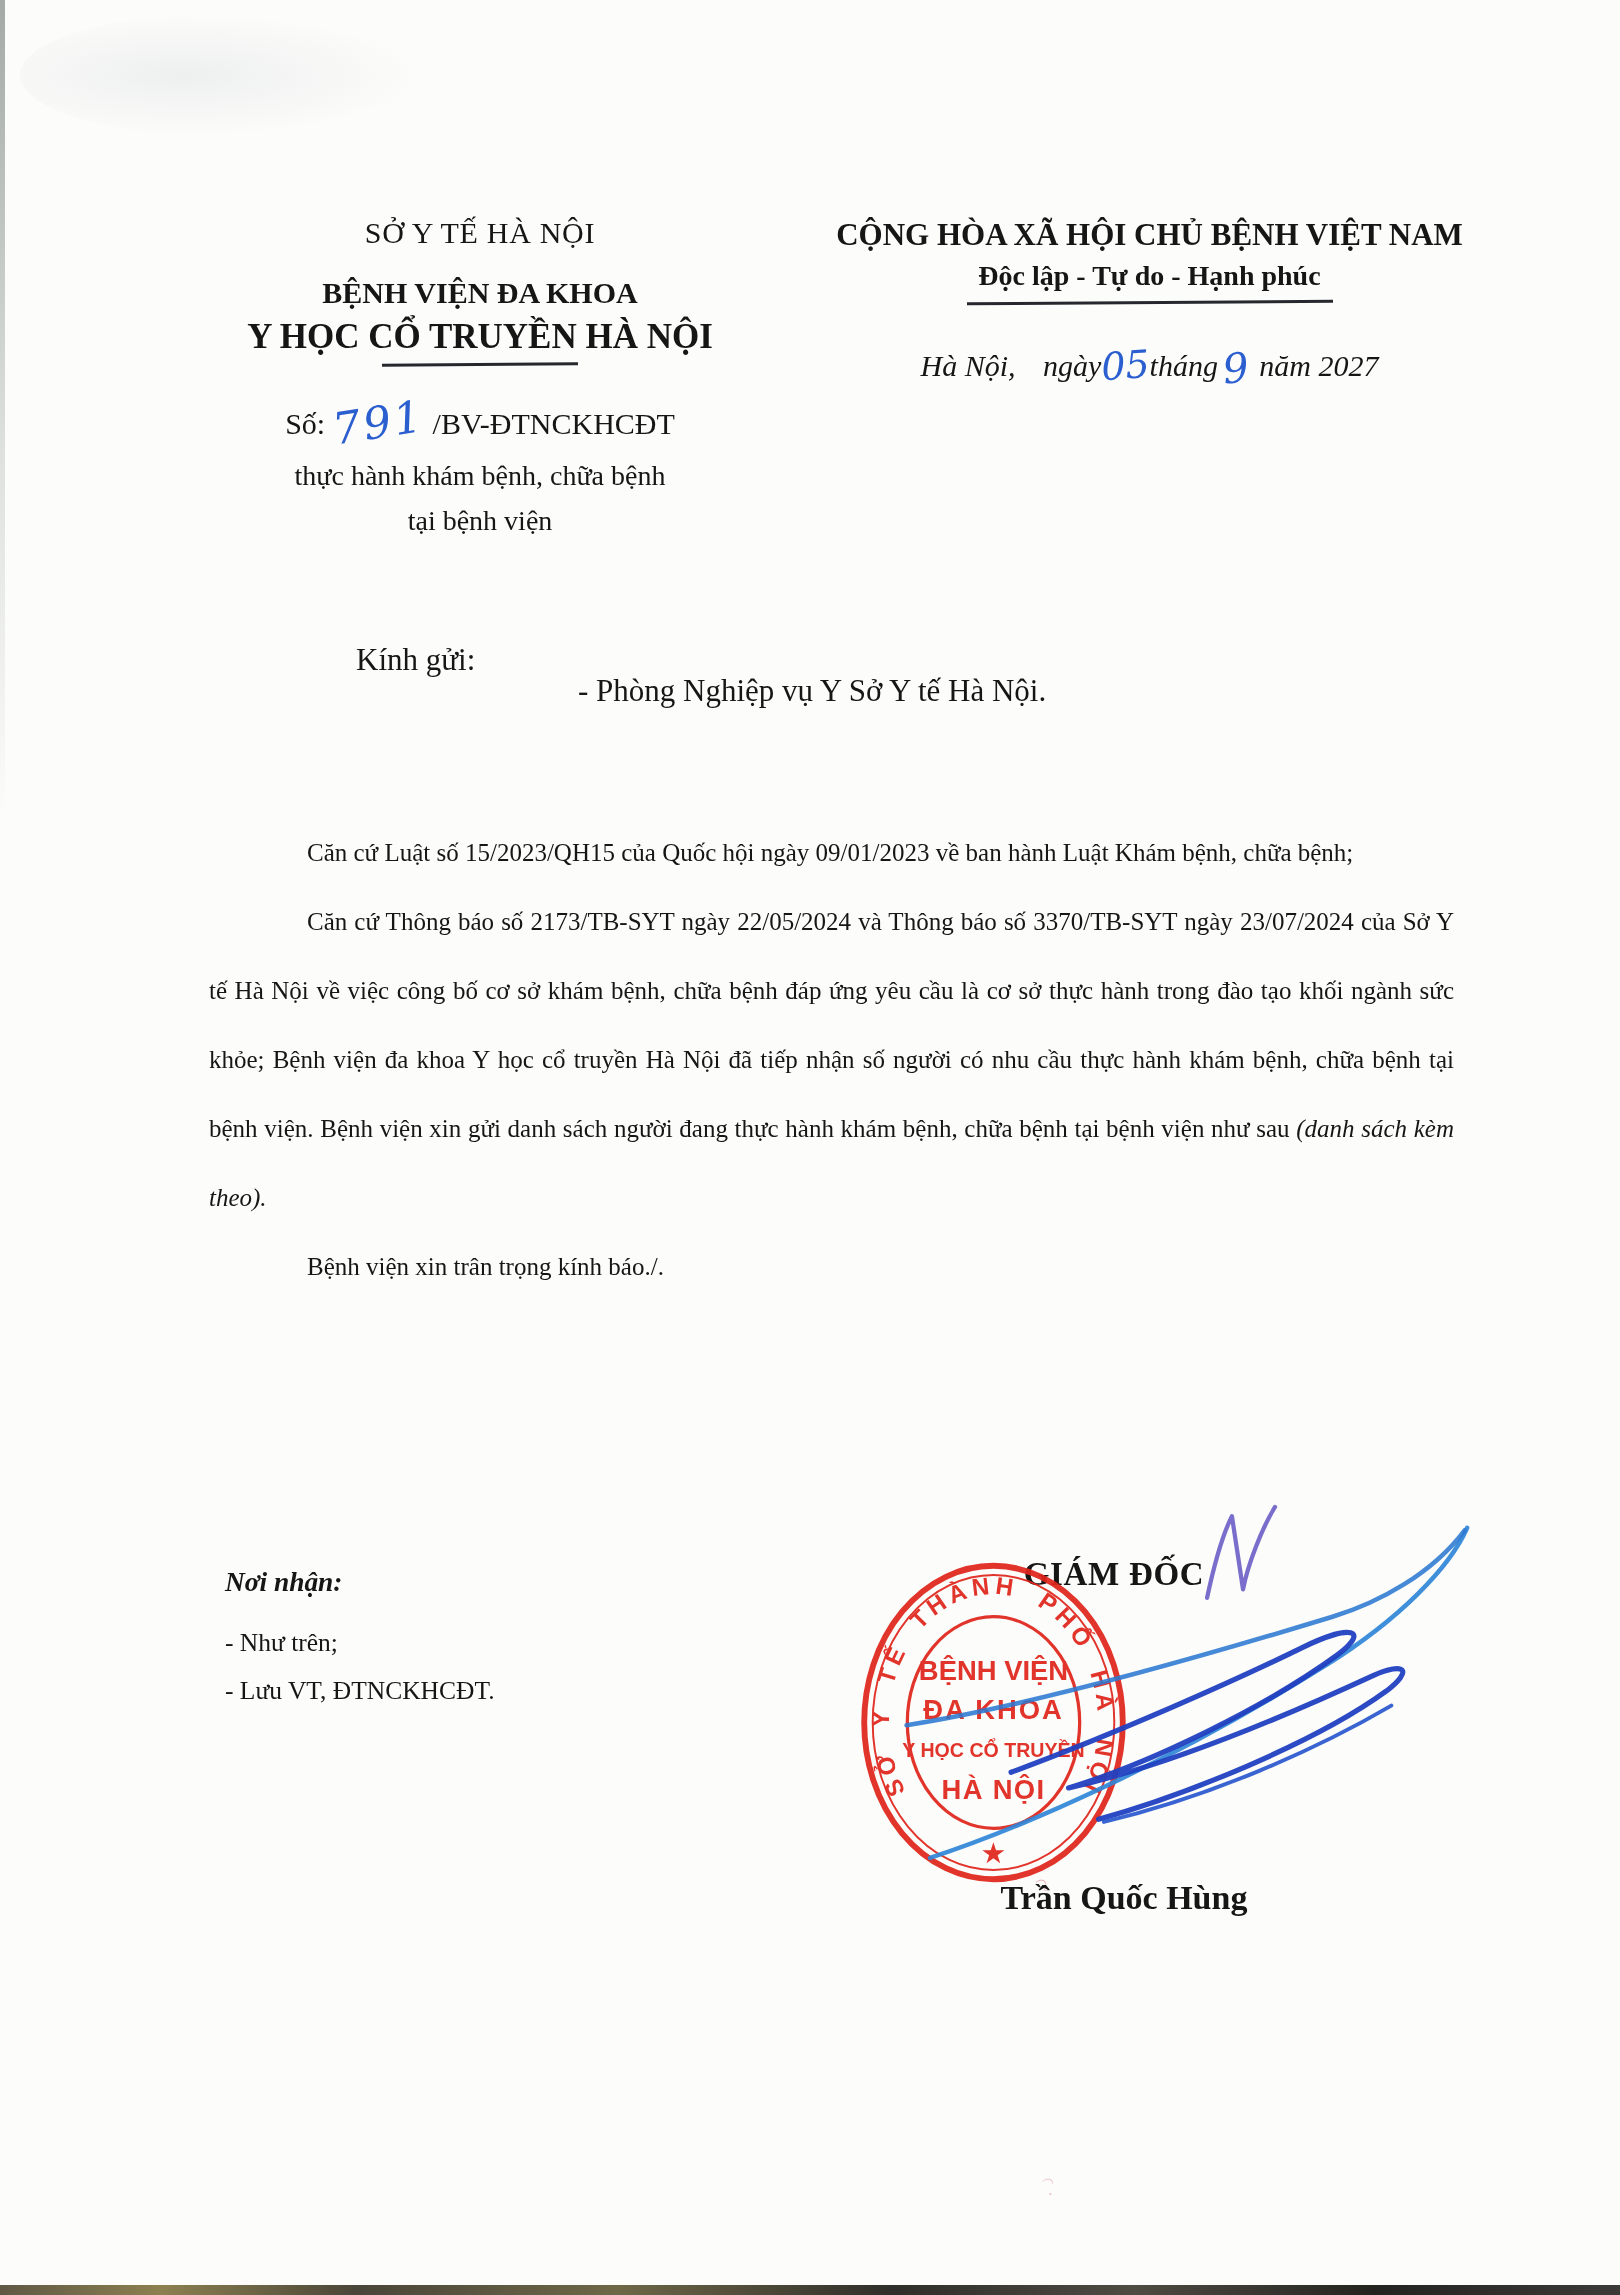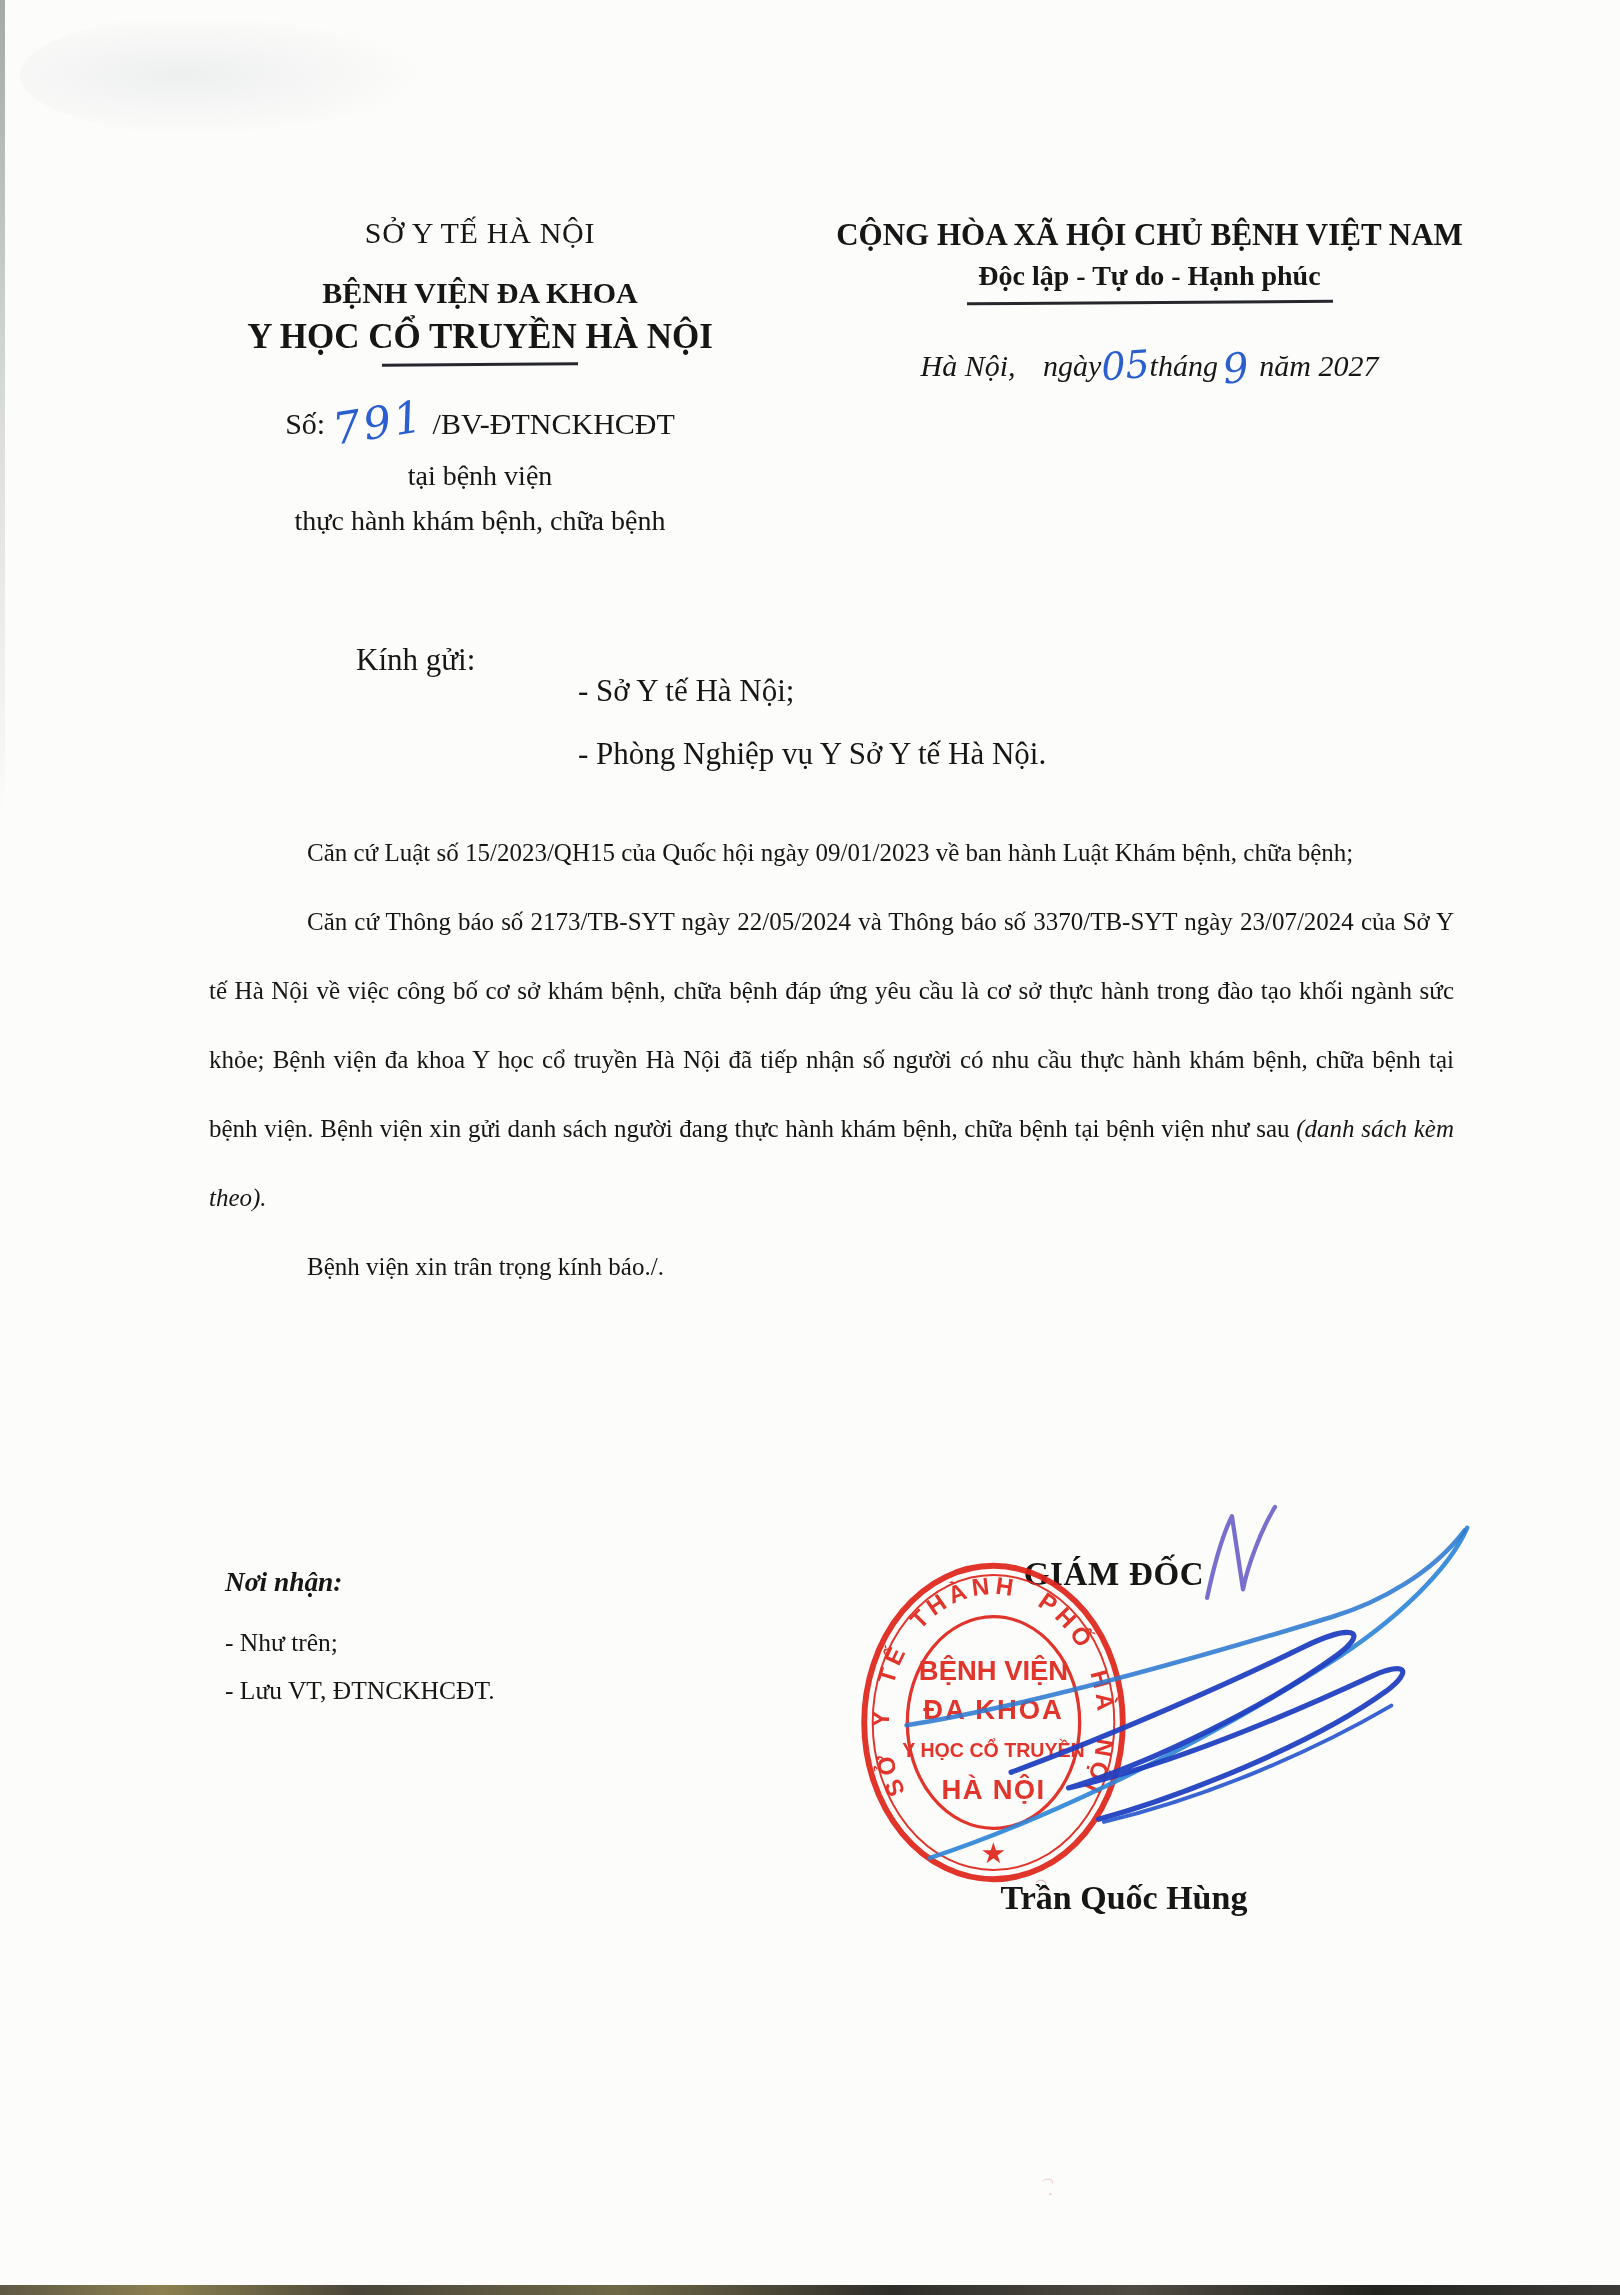--- a/index.html
+++ b/index.html
@@ -74,37 +74,36 @@
 
   <div class="hdr-left">
     <div class="l1">SỞ Y TẾ HÀ NỘI</div>
     <div class="l2">BỆNH VIỆN ĐA KHOA</div>
     <div class="l3">Y HỌC CỔ TRUYỀN HÀ NỘI</div>
     <div class="rule"></div>
     <div class="so-line">
       <span>Số:</span><span class="hand num-791">791</span><span>/BV-ĐTNCKHCĐT</span>
     </div>
     <div class="vv">
+      <div>thực hành khám bệnh, chữa bệnh</div>
       <div>tại bệnh viện</div>
-      <div>thực hành khám bệnh, chữa bệnh</div>
     </div>
   </div>
 
   <div class="hdr-right">
     <div class="l1">CỘNG HÒA XÃ HỘI CHỦ BỆNH VIỆT NAM</div>
     <div class="l2">Độc lập - Tự do - Hạnh phúc</div>
     <div class="rule"></div>
     <div class="date-line">
       <span>Hà Nội,</span><span class="gap"></span><span>ngày</span><span class="hand num-05">05</span><span>tháng</span><span class="hand num-9">9</span>&nbsp;<span>năm 2027</span>
     </div>
   </div>
 
   <div class="salutation">Kính gửi:</div>
   <div class="recipients">
-    <div>- Sở Y tế Hà Nội;</div>
     <div>- Phòng Nghiệp vụ Y Sở Y tế Hà Nội.</div>
   </div>
 
   <div class="body-text">
     <p>Căn cứ Luật số 15/2023/QH15 của Quốc hội ngày 09/01/2023 về ban hành Luật Khám bệnh, chữa bệnh;</p>
     <p><span>Căn cứ Thông báo số 2173/TB-SYT ngày 22/05/2024 và Thông báo số 3370/TB-SYT ngày 23/07/2024 của Sở Y tế Hà Nội về việc công bố cơ sở khám bệnh, chữa bệnh đáp ứng yêu cầu là cơ sở thực hành trong đào tạo khối ngành sức khỏe; Bệnh viện đa khoa Y học cổ truyền Hà Nội đã tiếp nhận số người có nhu cầu thực hành khám bệnh, chữa bệnh tại bệnh viện. Bệnh viện xin gửi danh sách người đang thực hành khám bệnh, chữa bệnh tại bệnh viện như sau </span><i>(danh sách kèm theo).</i></p>
     <p class="closing">Bệnh viện xin trân trọng kính báo./.</p>
   </div>
 
   <div class="noinhan">Nơi nhận:</div>

